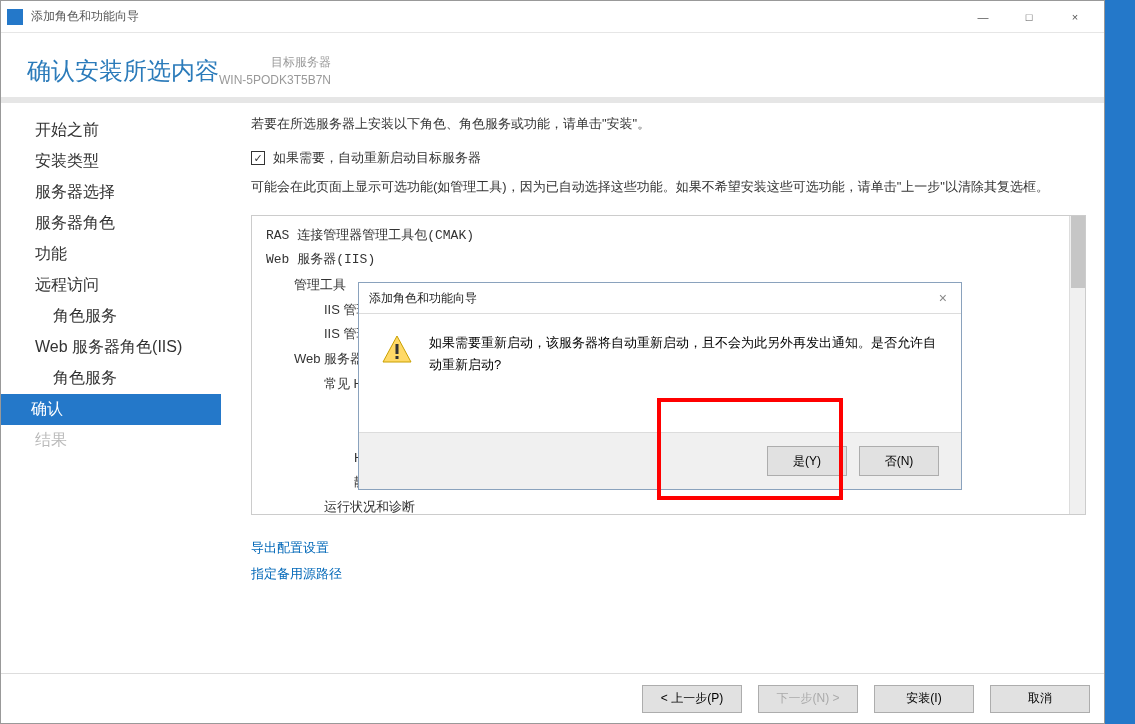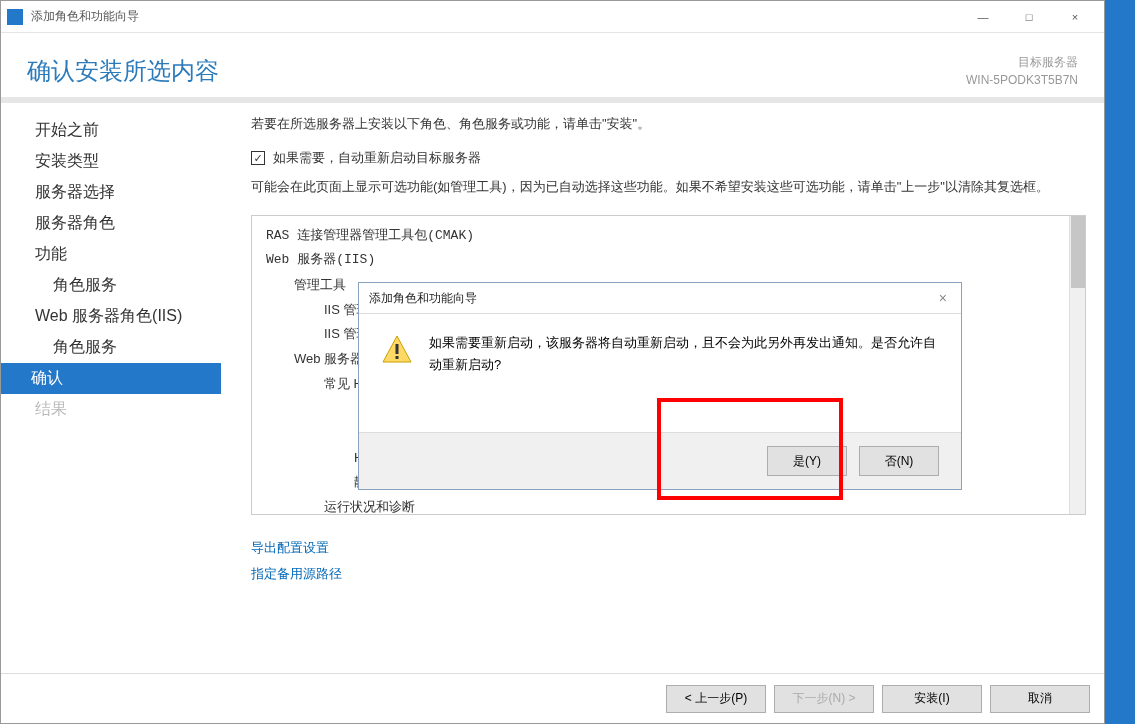--- a/index.html
+++ b/index.html
@@ -14,21 +14,21 @@
     }
     .titlebar .icon { width: 16px; height: 16px; background: #2478c9; margin-right: 8px; }
     .titlebar .title { font-size: 12px; color: #555; flex: 1; }
     .win-controls { display: flex; }
     .win-btn {
       width: 46px; height: 30px; display: flex; align-items: center; justify-content: center;
       font-size: 11px; color: #555; cursor: pointer;
     }
 
     .header {
-      padding: 20px 26px 8px 26px; display: flex; justify-content: space-between; align-items: center;
+      padding: 20px 26px 8px 26px; display: flex; align-items: center;
       border-bottom: 6px solid #e6e6e6;
     }
     .header h1 { font-size: 24px; font-weight: 300; color: #2b7bba; }
     .header .dest { text-align: right; font-size: 12px; color: #999; line-height: 1.5; }
 
     .body { display: flex; height: 540px; }
 
     .sidebar { width: 220px; padding: 12px 0 0 26px; }
     .sidebar .item { font-size: 16px; padding: 5px 8px; color: #333; cursor: pointer; }
     .sidebar .sub { padding-left: 26px; }
@@ -61,21 +61,21 @@
     .rolebox .scrollbar .thumb {
       position: absolute; top: 0; left: 1px; width: 14px; height: 72px; background: #c6c6c6;
     }
 
     .links { margin-top: 24px; }
     .links a { display: block; color: #0067b8; font-size: 13px; text-decoration: none; margin-bottom: 8px; cursor: pointer; }
 
     .footer {
       position: absolute; bottom: 0; left: 0; right: 0; height: 50px;
       border-top: 1px solid #ddd; display: flex; align-items: center; justify-content: flex-end;
-      padding: 0 14px; gap: 8px; background: #fff;
+      padding: 0 14px; gap: 16px; background: #fff;
     }
     .footer button {
       min-width: 100px; height: 28px; font-size: 12px; background: #e1e1e1;
       border: 1px solid #adadad; cursor: pointer;
     }
     .footer button:disabled { color: #aaa; cursor: default; }
 
     
     .modal {
       position: absolute; top: 282px; left: 358px; width: 604px; height: 208px;
@@ -126,20 +126,21 @@
     </div>
   </div>
 
   <div class="body">
     <div class="sidebar">
       <div class="item">开始之前</div>
       <div class="item">安装类型</div>
       <div class="item">服务器选择</div>
       <div class="item">服务器角色</div>
       <div class="item">功能</div>
+      <div class="item">远程访问</div>
       <div class="item sub">角色服务</div>
       <div class="item">Web 服务器角色(IIS)</div>
       <div class="item sub">角色服务</div>
       <div class="item selected">确认</div>
       <div class="item dim">结果</div>
     </div>
 
     <div class="content">
       <div class="prompt">若要在所选服务器上安装以下角色、角色服务或功能，请单击"安装"。</div>
 

